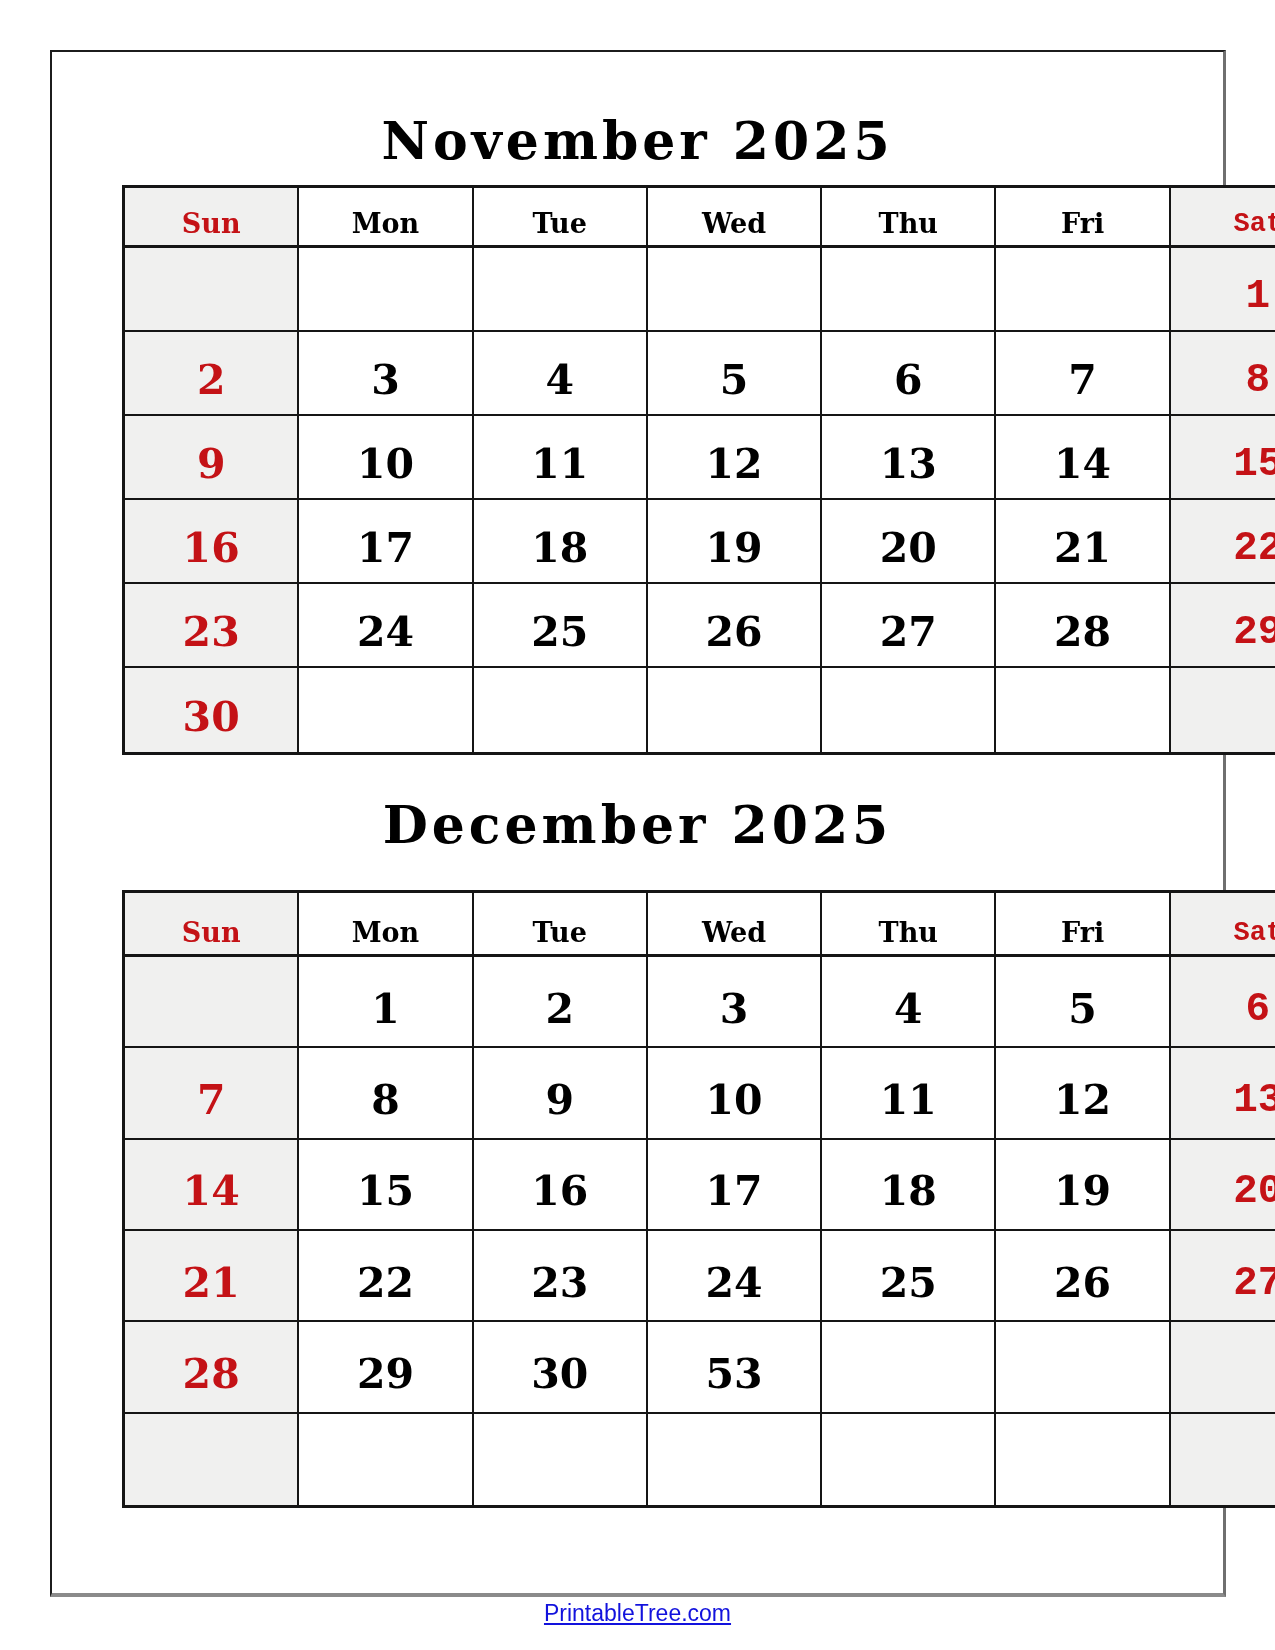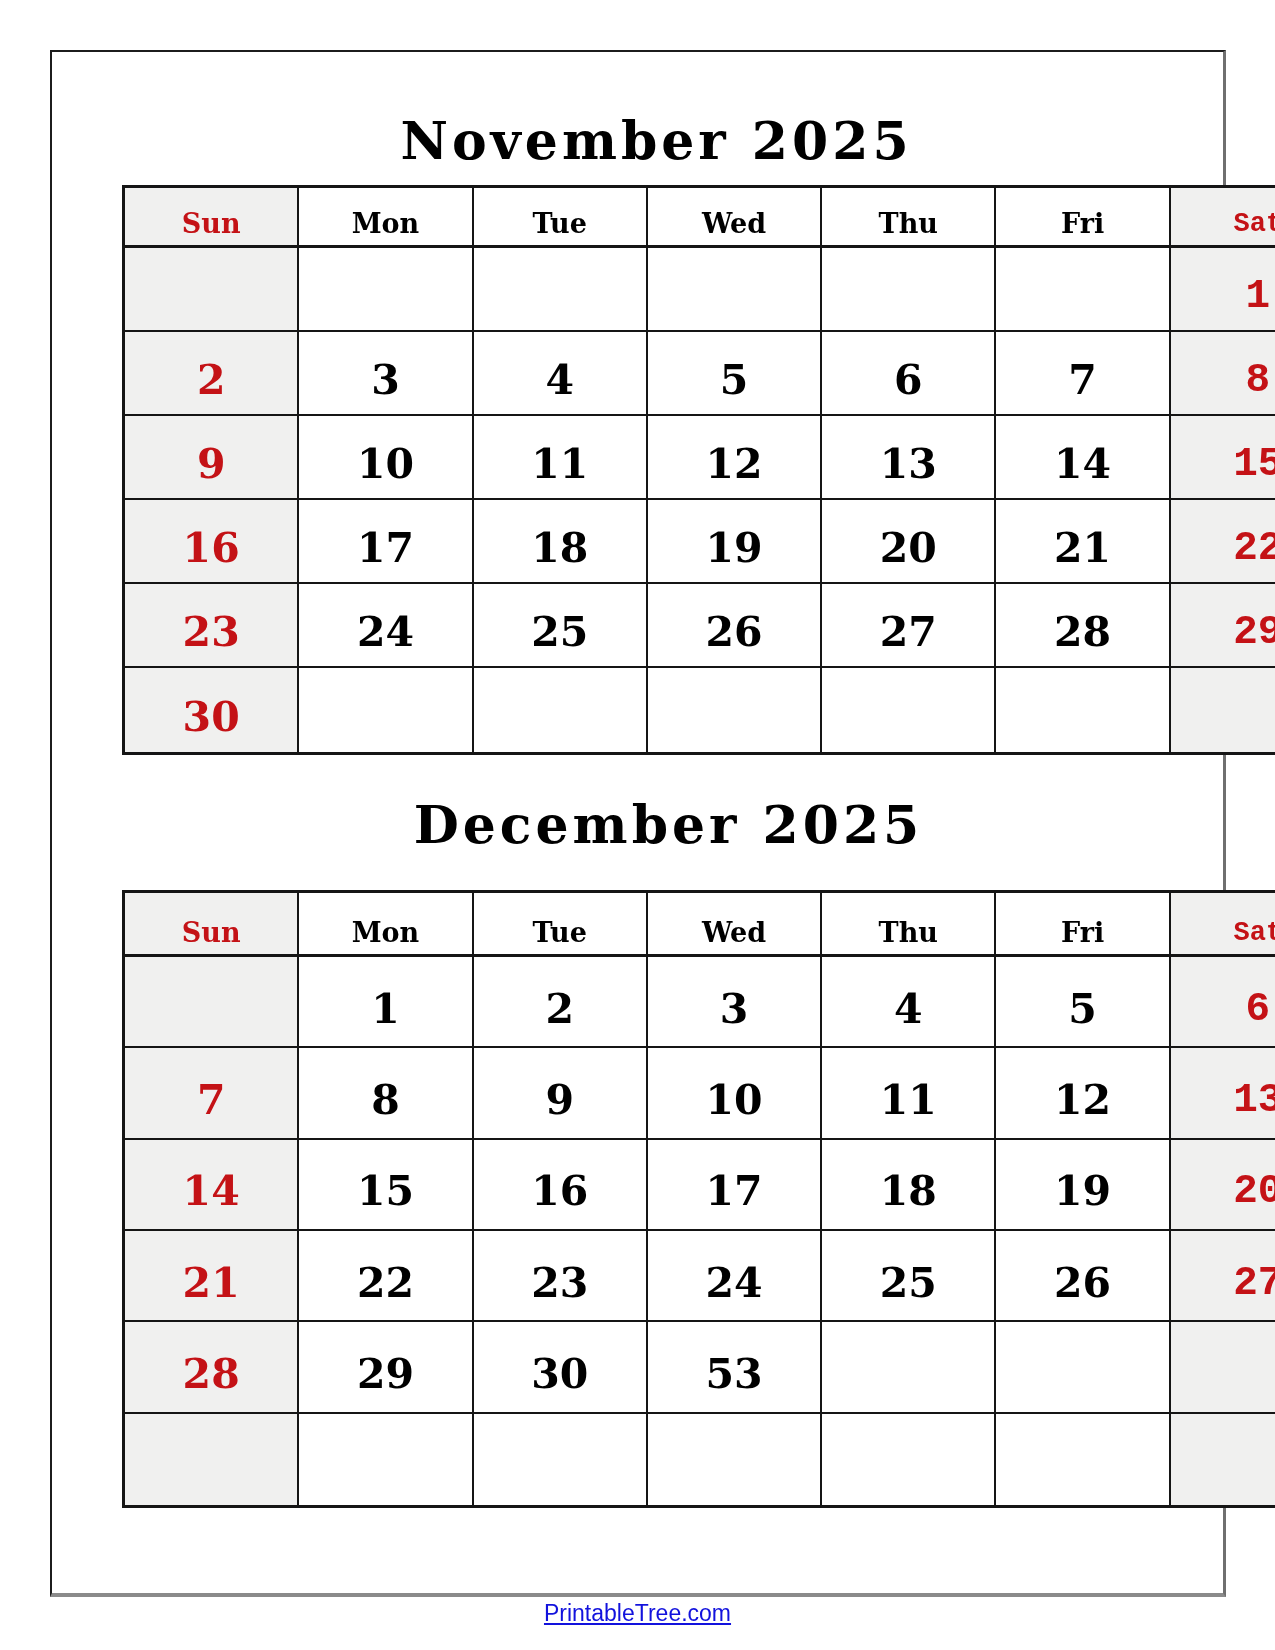--- a/index.html
+++ b/index.html
@@ -12,22 +12,22 @@
     box-sizing:border-box;background:#ffffff;
     border-top:2px solid #1c1c1c;border-left:2px solid #1c1c1c;
     border-right:3px solid #6f6f6f;border-bottom:4px solid #8a8a8a;
   }
   .month-title{
     position:absolute;left:0;width:100%;text-align:center;
     font-family:"DejaVu Serif","Liberation Serif",serif;
     font-weight:bold;font-size:52px;line-height:1.1;color:#000;
     letter-spacing:4px;
   }
-  #nov-title{top:60px;margin-left:19px;}
-  #dec-title{top:744px;padding-left:31px;}
+  #nov-title{top:60px;}
+  #dec-title{top:744px;}
   .cal{
     position:absolute;left:70px;width:1226px;box-sizing:border-box;
     display:grid;grid-template-columns:repeat(7,1fr);
     border:3px solid #151515;background:#ffffff;
   }
   #nov-cal{top:133px;height:570px;grid-template-rows:60px repeat(6,1fr);}
   #dec-cal{top:838px;height:618px;grid-template-rows:64px repeat(6,1fr);}
   .c{
     box-sizing:border-box;display:flex;justify-content:center;
     border-right:2px solid #151515;border-bottom:2px solid #151515;

